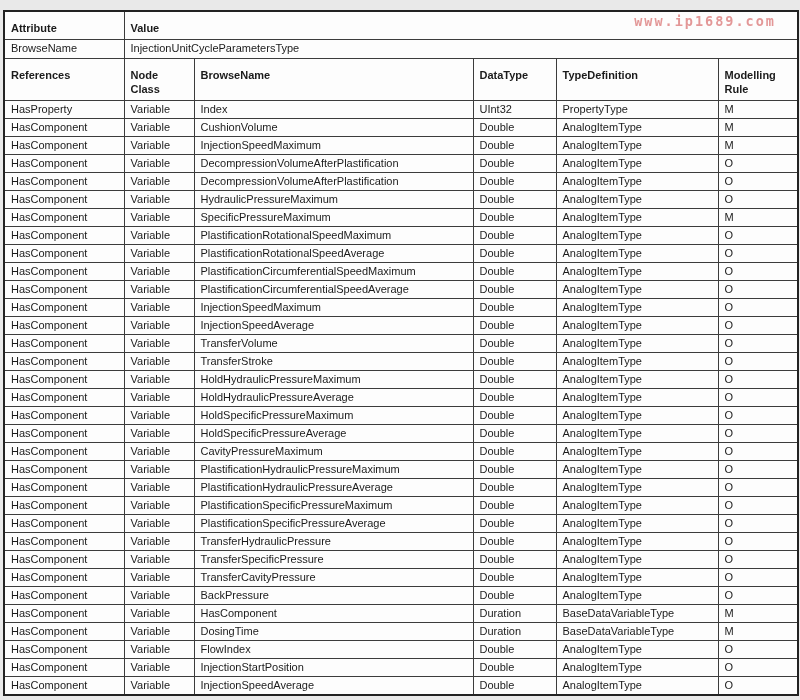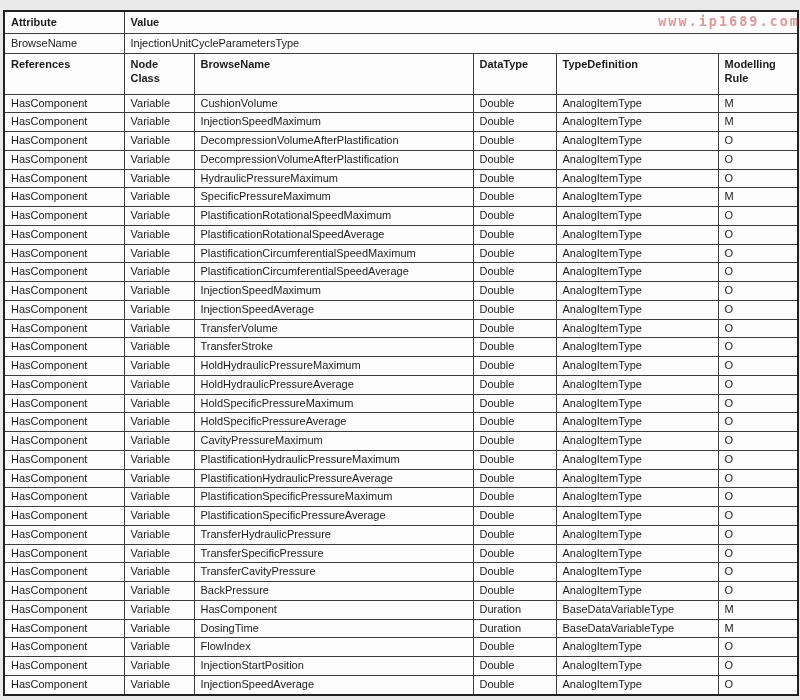--- a/index.html
+++ b/index.html
@@ -34,31 +34,31 @@
     padding: 1px 4px 1px 6px;
     text-align: left;
     vertical-align: middle;
     overflow: hidden;
     white-space: normal;
     line-height: 1.25;
   }
   table.spec th {
     font-weight: bold;
     vertical-align: top;
-    padding-top: 4px;
+    padding-top: 10px;
   }
   tr.attr-row { height: 18px; }
   tr.ref-header { height: 36px; }
   tr.subtype-row { height: 16px; }
   tr.subtype-row td { font-size: 11px; }
   .italic { font-style: italic; }
   .watermark {
     position: absolute;
     top: 13px;
-    right: 0;
+    right: 24px;
     font-family: "DejaVu Sans Mono", monospace;
     font-size: 13.5px;
     font-weight: bold;
     letter-spacing: 2px;
     color: rgba(219, 122, 122, 0.78);
     z-index: 5;
     pointer-events: none;
   }
 </style>
 </head>
@@ -96,20 +96,28 @@
       <th>BrowseName</th>
       <th>DataType</th>
       <th>TypeDefinition</th>
       <th>Modelling Rule</th>
     </tr>
 
 
     </tbody>
       <tbody>
         <tr>
+          <td>HasProperty</td>
+          <td>Variable</td>
+          <td>Index</td>
+          <td>UInt32</td>
+          <td>PropertyType</td>
+          <td>M</td>
+        </tr>
+        <tr>
           <td>HasComponent</td>
           <td>Variable</td>
           <td>CushionVolume</td>
           <td>Double</td>
           <td>AnalogItemType</td>
           <td>M</td>
         </tr>
         <tr>
           <td>HasComponent</td>
           <td>Variable</td>

